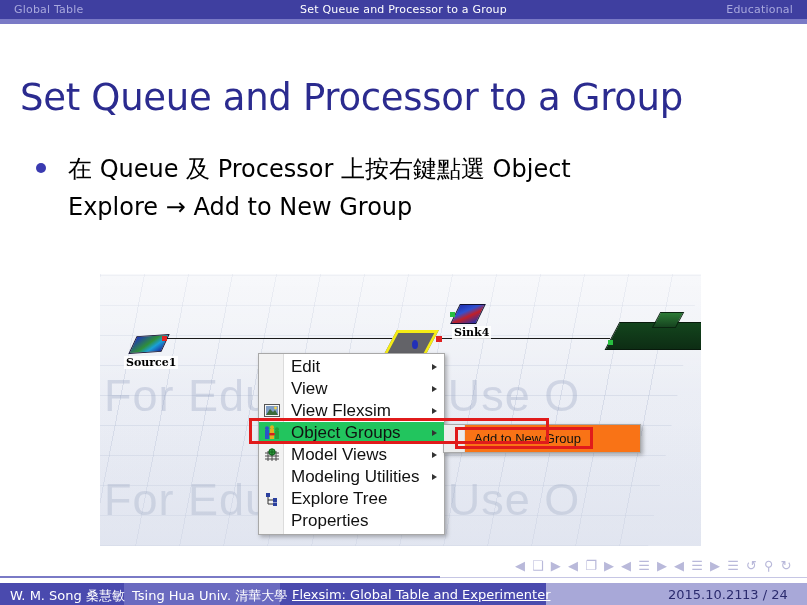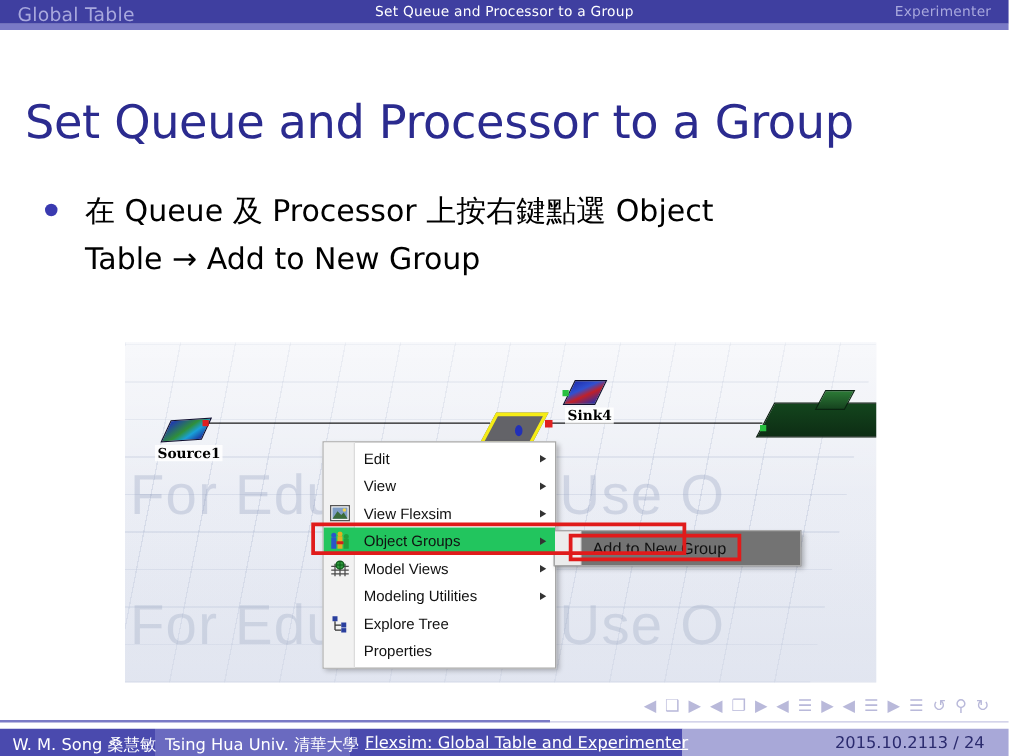--- a/index.html
+++ b/index.html
@@ -25,21 +25,21 @@
   }
   .headbar-strip {
     position: absolute;
     left: 0; top: 19px;
     width: 807px; height: 5px;
     background: #7a7ac6;
   }
   .head-left {
     position: absolute;
     left: 14px; top: 3px;
-    font-size: 15px;
+    font-size: 11px;
     color: #a8a8dd;
     letter-spacing: 0.2px;
   }
   .head-center {
     position: absolute;
     left: 0; top: 3px;
     width: 807px;
     text-align: center;
     font-size: 11px;
     color: #ffffff;
@@ -247,21 +247,21 @@
     width: 24px; height: 100%;
     background: #f2f2f2;
     border-right: 1px solid #dcdcdc;
   }
   .ctx-item {
     position: relative;
     height: 22px;
     line-height: 22px;
     padding-left: 32px;
     padding-right: 18px;
-    font-size: 12px;
+    font-size: 17px;
     color: #111111;
     white-space: nowrap;
     z-index: 2;
   }
   .ctx-item.hl {
     background: #22c55e;
   }
   .ctx-arrow {
     position: absolute;
     right: 7px; top: 8px;
@@ -284,21 +284,21 @@
     box-sizing: border-box;
     z-index: 30;
     pointer-events: none;
   }
 
   
   .submenu {
     position: absolute;
     left: 443px; top: 424px;
     width: 196px;
-    background: #737373;
+    background: #f97316;
     border: 1px solid #a8a8a8;
     box-shadow: 2px 2px 4px rgba(0,0,0,0.28);
     padding: 3px 0 3px 0;
     font-family: "Liberation Sans", sans-serif;
   }
   .sub-gutter {
     position: absolute;
     left: 0; top: 0;
     width: 20px; height: 100%;
     background: #ececec;
@@ -381,28 +381,28 @@
   }
   .foot-t.dark { color: #2b2b6e; }
 </style>
 </head>
 <body>
 
 <div class="headbar"></div>
 <div class="headbar-strip"></div>
 <div class="head-left">Global Table</div>
 <div class="head-center">Set Queue and Processor to a Group</div>
-<div class="head-right">Experimenter</div>
+<div class="head-right">Educational</div>
 
 <div class="slide-title">Set Queue and Processor to a Group</div>
 
 <div class="bullet-block">
   <span class="bullet-dot"></span>
   <div class="bullet-text">在 Queue 及 Processor 上按右鍵點選 Object</div>
-  <div class="bullet-line2">Table → Add to New Group</div>
+  <div class="bullet-line2">Explore → Add to New Group</div>
 </div>
 
 <div class="shot">
 
   <div class="grid"></div>
   <div class="grid-fade"></div>
 
   <div class="watermark">For Educational Use O</div>
   <div class="watermark2">For Educational Use O</div>
 

